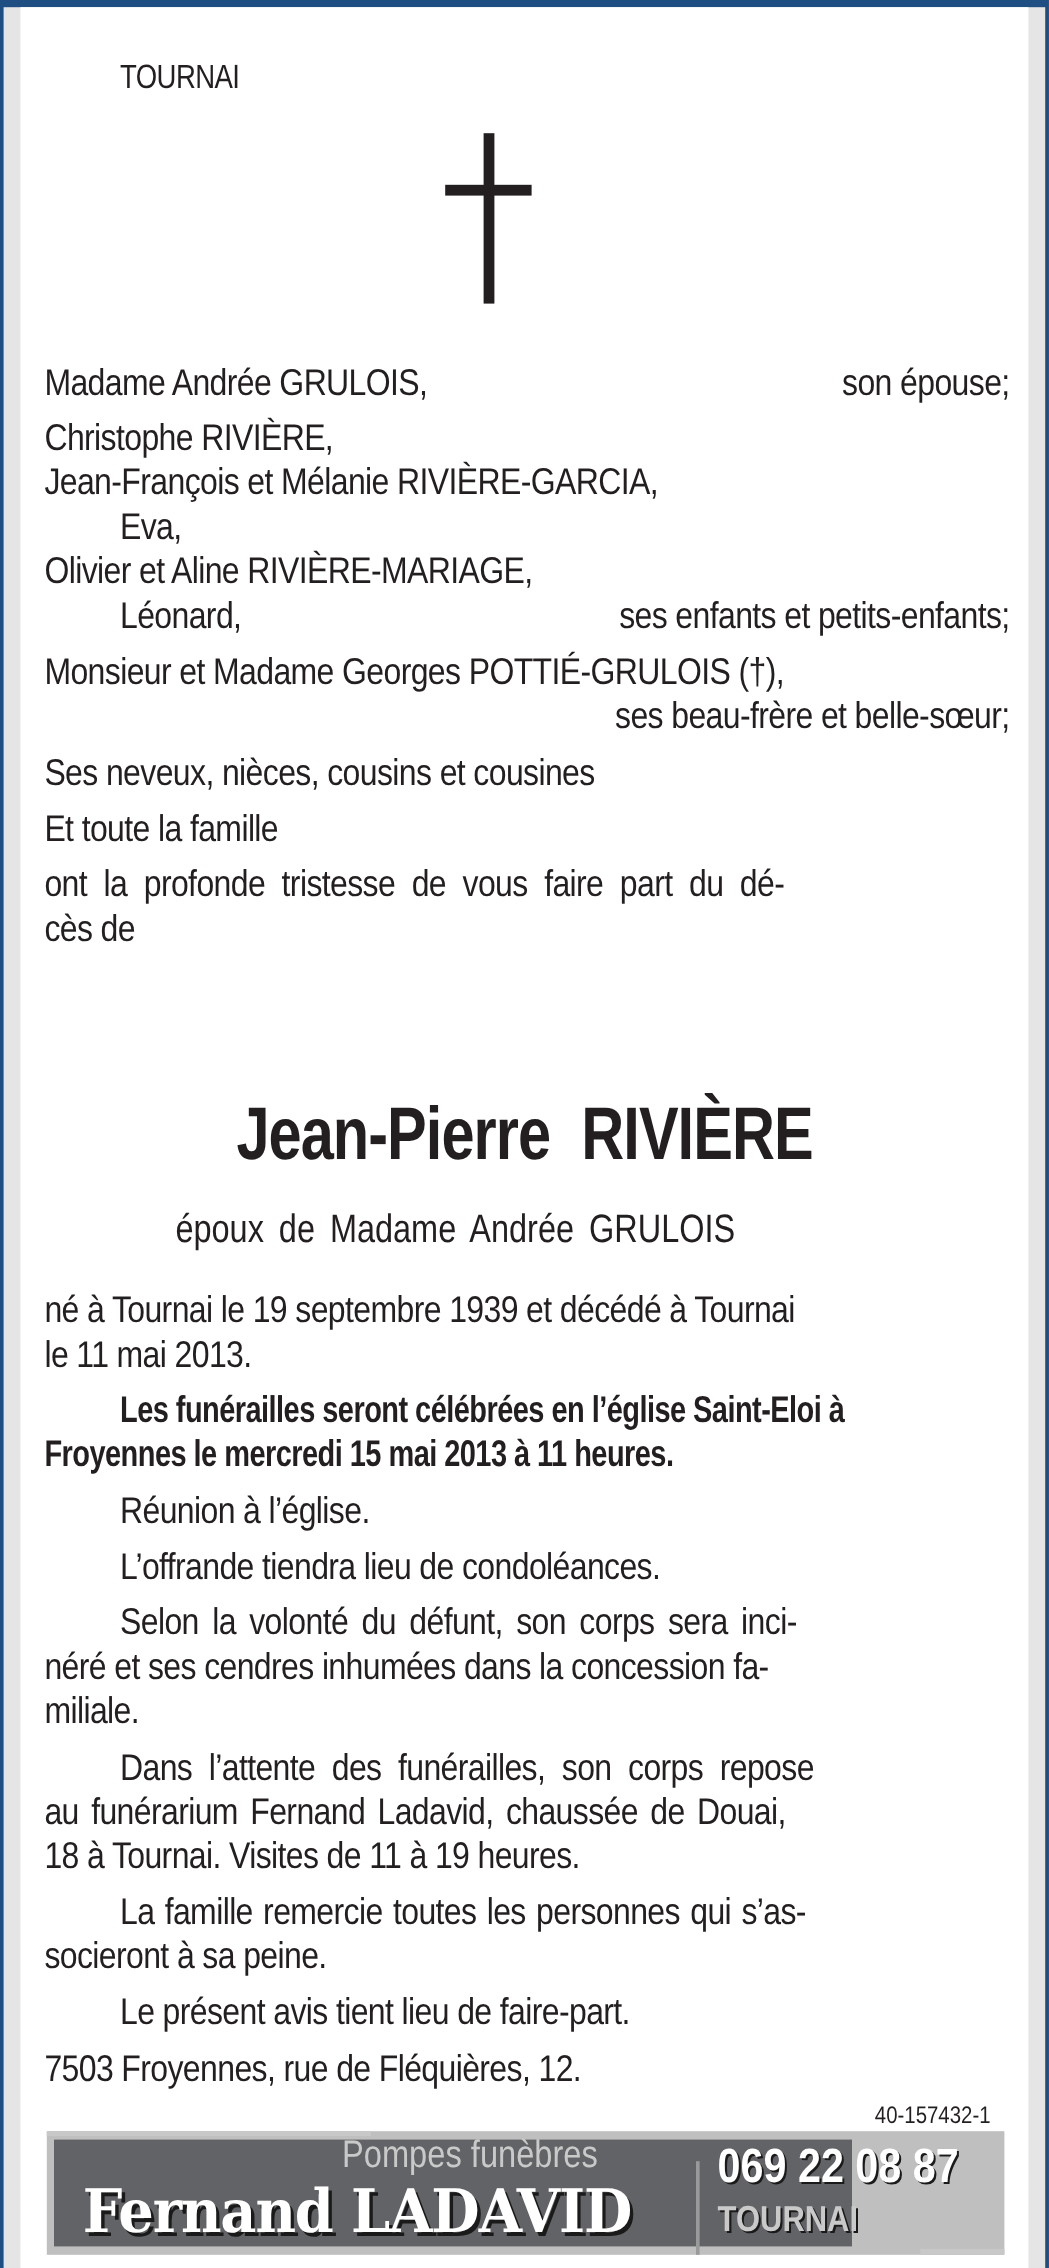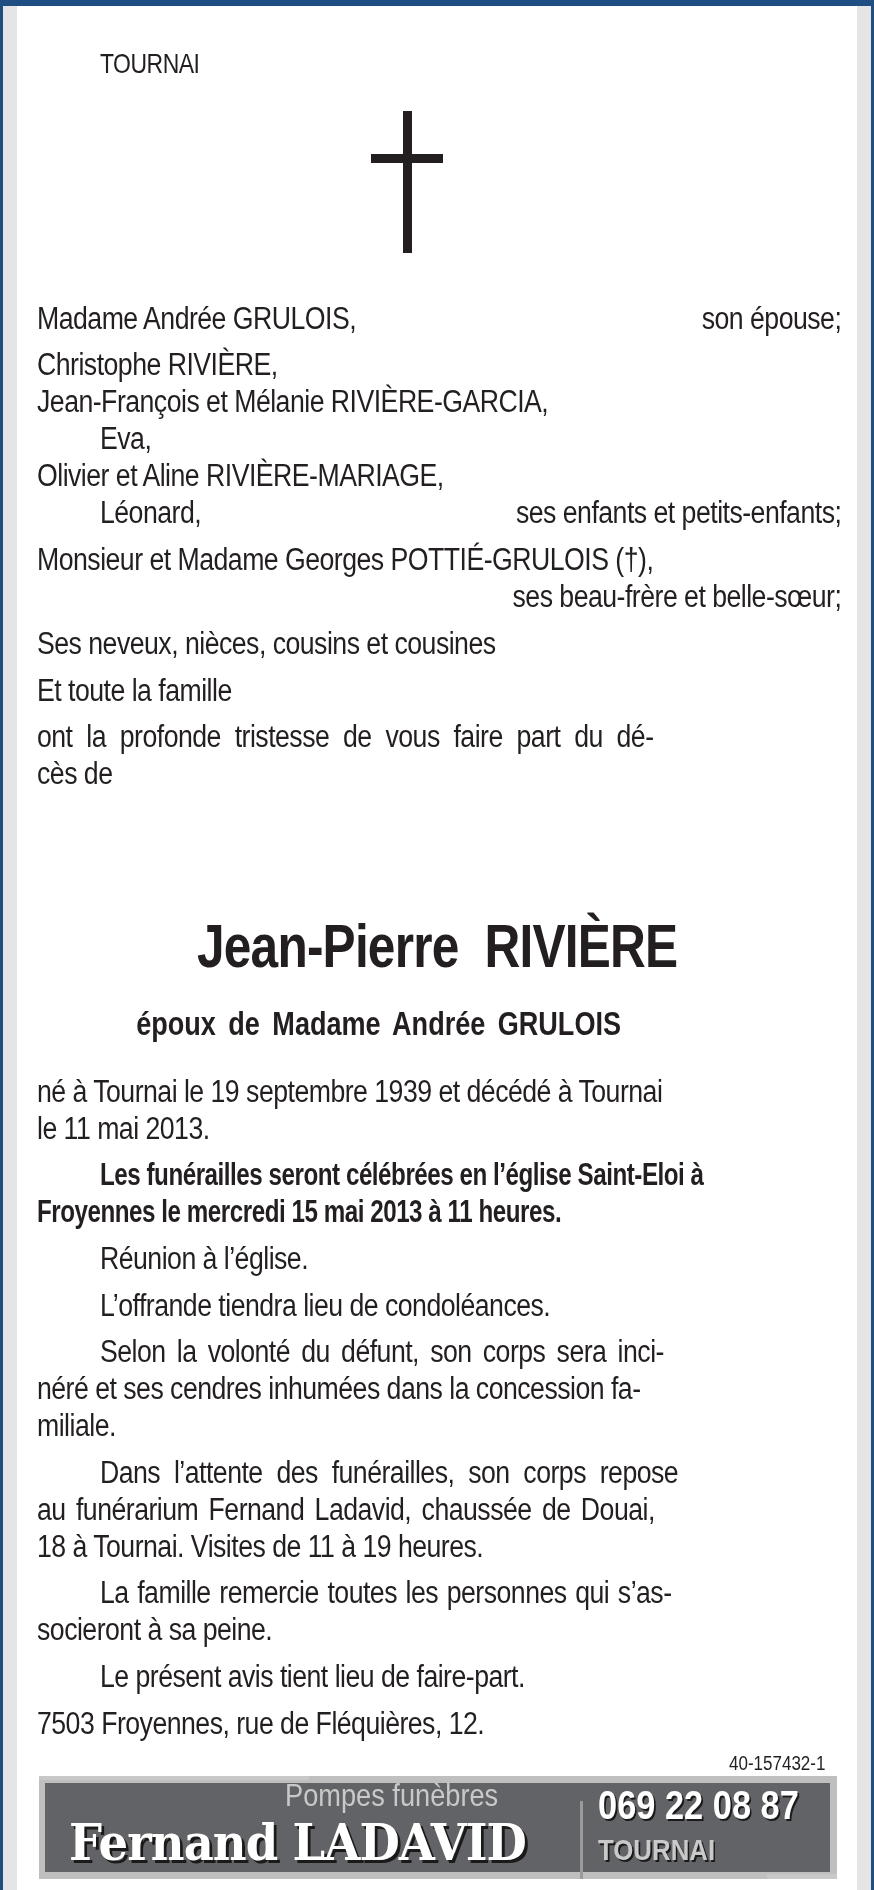--- a/index.html
+++ b/index.html
@@ -19,31 +19,31 @@
     .cross-h { position: absolute; left: 354px; top: 148px; width: 72px; height: 9px; background: #231f20; }
     .cond { transform: scaleX(0.86); }
     .right { position: absolute; white-space: nowrap; font-size: 31px; line-height: 36px; letter-spacing: -0.6px; transform: scaleX(0.86); transform-origin: right top; }
     .title-big {
       position: absolute; left: 0; width: 840px; text-align: center; white-space: nowrap;
       font-weight: bold; font-size: 62px; line-height: 70px; letter-spacing: -1px;
     }
     .title-big span { display: inline-block; transform: scaleX(0.8); }
     .subtitle {
       position: absolute; left: 0; width: 724px; text-align: center; white-space: nowrap;
-      font-weight: bold; font-size: 33px; line-height: 40px;
+      font-weight: normal; font-size: 33px; line-height: 40px;
     }
     .subtitle span { display: inline-block; transform: scaleX(0.82); word-spacing: 6px; }
     .jline { position: absolute; white-space: nowrap; font-size: 31px; line-height: 37px; transform-origin: left top; letter-spacing: -0.6px; }
     .bold { font-weight: bold; }
     .ref { position: absolute; right: 32px; top: 1746px; font-size: 20px; transform: scaleX(0.85); transform-origin: right top; white-space: nowrap; }
     .ad {
       position: absolute; left: 22px; top: 1770px; width: 798px; height: 103px;
       background: #bfbfbf;
     }
-    .ad-inner { position: absolute; left: 6px; top: 7px; width: 785px; height: 89px; background: #626366; }
+    .ad-inner { position: absolute; left: 6px; top: 7px; width: 665px; height: 89px; background: #626366; }
     .ad-edge-top { position: absolute; left: 0; top: 0; width: 270px; height: 4px; background: #c8c8c8; }
     .ad-edge-br { position: absolute; right: 0; bottom: 0; width: 70px; height: 5px; background: #c8c8c8; }
     .ad-sep { position: absolute; left: 535px; top: 18px; width: 3px; height: 78px; background: #9a9a9a; }
     .ad-pompes { position: absolute; left: 240px; top: -6px; font-size: 32px; color: #c9c9c9; white-space: nowrap; transform: scaleX(0.85); transform-origin: left top; }
     .ad-name {
       position: absolute; left: 24px; top: 30px; font-family: "DejaVu Serif", serif; font-weight: bold;
       font-size: 50px; color: #ffffff; white-space: nowrap; transform: scaleX(0.93); transform-origin: left top;
       text-shadow: 3px 3px 0 #1a1a1a; letter-spacing: -1px;
     }
     .ad-phone {

